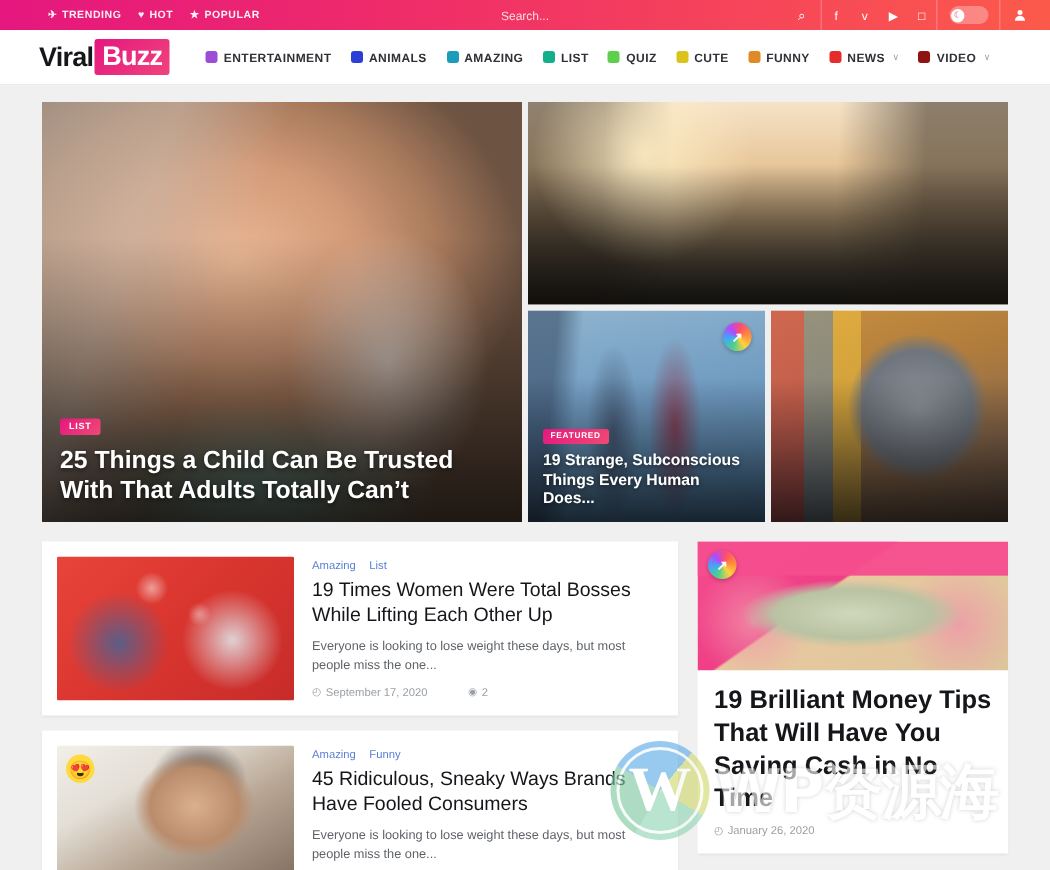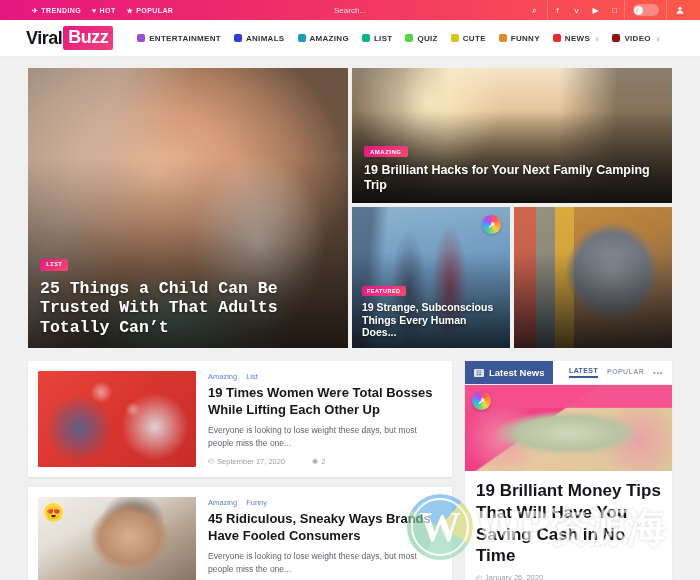--- a/index.html
+++ b/index.html
@@ -94,21 +94,21 @@
   
   .page { padding: 11px 28px 0; }
 
   
   .hero {
     display: grid;
     grid-template-columns: 1fr 1fr;
     grid-template-rows: 135px 141px;
     gap: 4px; height: 280px;
   }
-  .hero-main { grid-row: 1 / 3; font-family: Liberation Mono, monospace; }
+  .hero-main { grid-row: 1 / 3; }
   .hcard {
     position: relative; overflow: hidden;
     display: flex; align-items: flex-end;
   }
   .hcard .shade {
     position: absolute; inset: 0;
     background: linear-gradient(to top, rgba(0,0,0,.72) 0%, rgba(0,0,0,.30) 38%, rgba(0,0,0,0) 68%);
   }
   .hcard .body { position: relative; padding: 10px 12px; width: 100%; }
   .badge {
@@ -196,21 +196,21 @@
   .emoji-badge {
     position: absolute; top: 6px; left: 6px;
     width: 19px; height: 19px; border-radius: 50%;
     background: #ffd93d; display: flex; align-items: center; justify-content: center;
     font-size: 12px; line-height: 1;
   }
   .post-body { flex: 1; min-width: 0; padding-top: 1px; }
   .cats { display: flex; gap: 9px; margin-bottom: 4px; }
   .cat { font-size: 7.5px; color: #5a7fd4; }
   .post-title {
-    font-size: 13px; font-weight: 700; color: #15161a;
+    font-size: 13px; font-weight: 400; color: #15161a;
     line-height: 1.28; margin-bottom: 6px;
   }
   .excerpt { font-size: 8.5px; color: #5f6368; line-height: 1.5; margin-bottom: 7px; }
   .meta { display: flex; align-items: center; gap: 27px; }
   .meta-item { display: flex; align-items: center; gap: 3px; font-size: 7.5px; color: #9aa0a6; }
   .meta-ico { font-size: 7px; }
 
   
   .widget { background: #fff; box-shadow: 0 1px 2px rgba(0,0,0,.06); }
   .widget-head {
@@ -371,24 +371,20 @@
       <span class="shade"></span>
       <span class="body">
         <span class="badge">LIST</span>
         <span class="htitle" style="display:block">25 Things a Child Can Be Trusted With That Adults Totally Can’t</span>
       </span>
     </a>
 
     <a class="hcard hero-top">
       <span class="ph-camp"></span>
       <span class="shade"></span>
-      <span class="body">
-        <span class="badge">AMAZING</span>
-        <span class="htitle" style="display:block">19 Brilliant Hacks for Your Next Family Camping Trip</span>
-      </span>
     </a>
 
     <div style="display:grid;grid-template-columns:1fr 1fr;gap:4px">
       <a class="hcard hsmall">
         <span class="ph-winter"></span>
         <span class="shade"></span>
         <span class="trend-badge">↗</span>
         <span class="body">
           <span class="badge">FEATURED</span>
           <span class="htitle" style="display:block">19 Strange, Subconscious Things Every Human Does...</span>
@@ -441,31 +437,20 @@
           </div>
           <h2 class="post-title">45 Ridiculous, Sneaky Ways Brands Have Fooled Consumers</h2>
           <p class="excerpt">Everyone is looking to lose weight these days, but most people miss the one...</p>
         </div>
       </article>
 
     </div>
 
     <div class="side-col">
       <div class="widget">
-        <div class="widget-head">
-          <div class="widget-title">
-            <span class="wt-ico">☷</span>
-            <span>Latest News</span>
-          </div>
-          <div class="widget-tabs">
-            <a class="wtab active">LATEST</a>
-            <a class="wtab">POPULAR</a>
-            <a class="wdots">•••</a>
-          </div>
-        </div>
         <a class="side-post">
           <div class="side-thumb">
             <span class="ph-money"></span>
             <span class="trend-badge" style="top:6px;left:7px;right:auto">↗</span>
           </div>
           <div class="side-body">
             <h3 class="side-title">19 Brilliant Money Tips That Will Have You Saving Cash in No Time</h3>
             <span class="meta-item">
               <span class="meta-ico">◴</span>
               <span>January 26, 2020</span>

